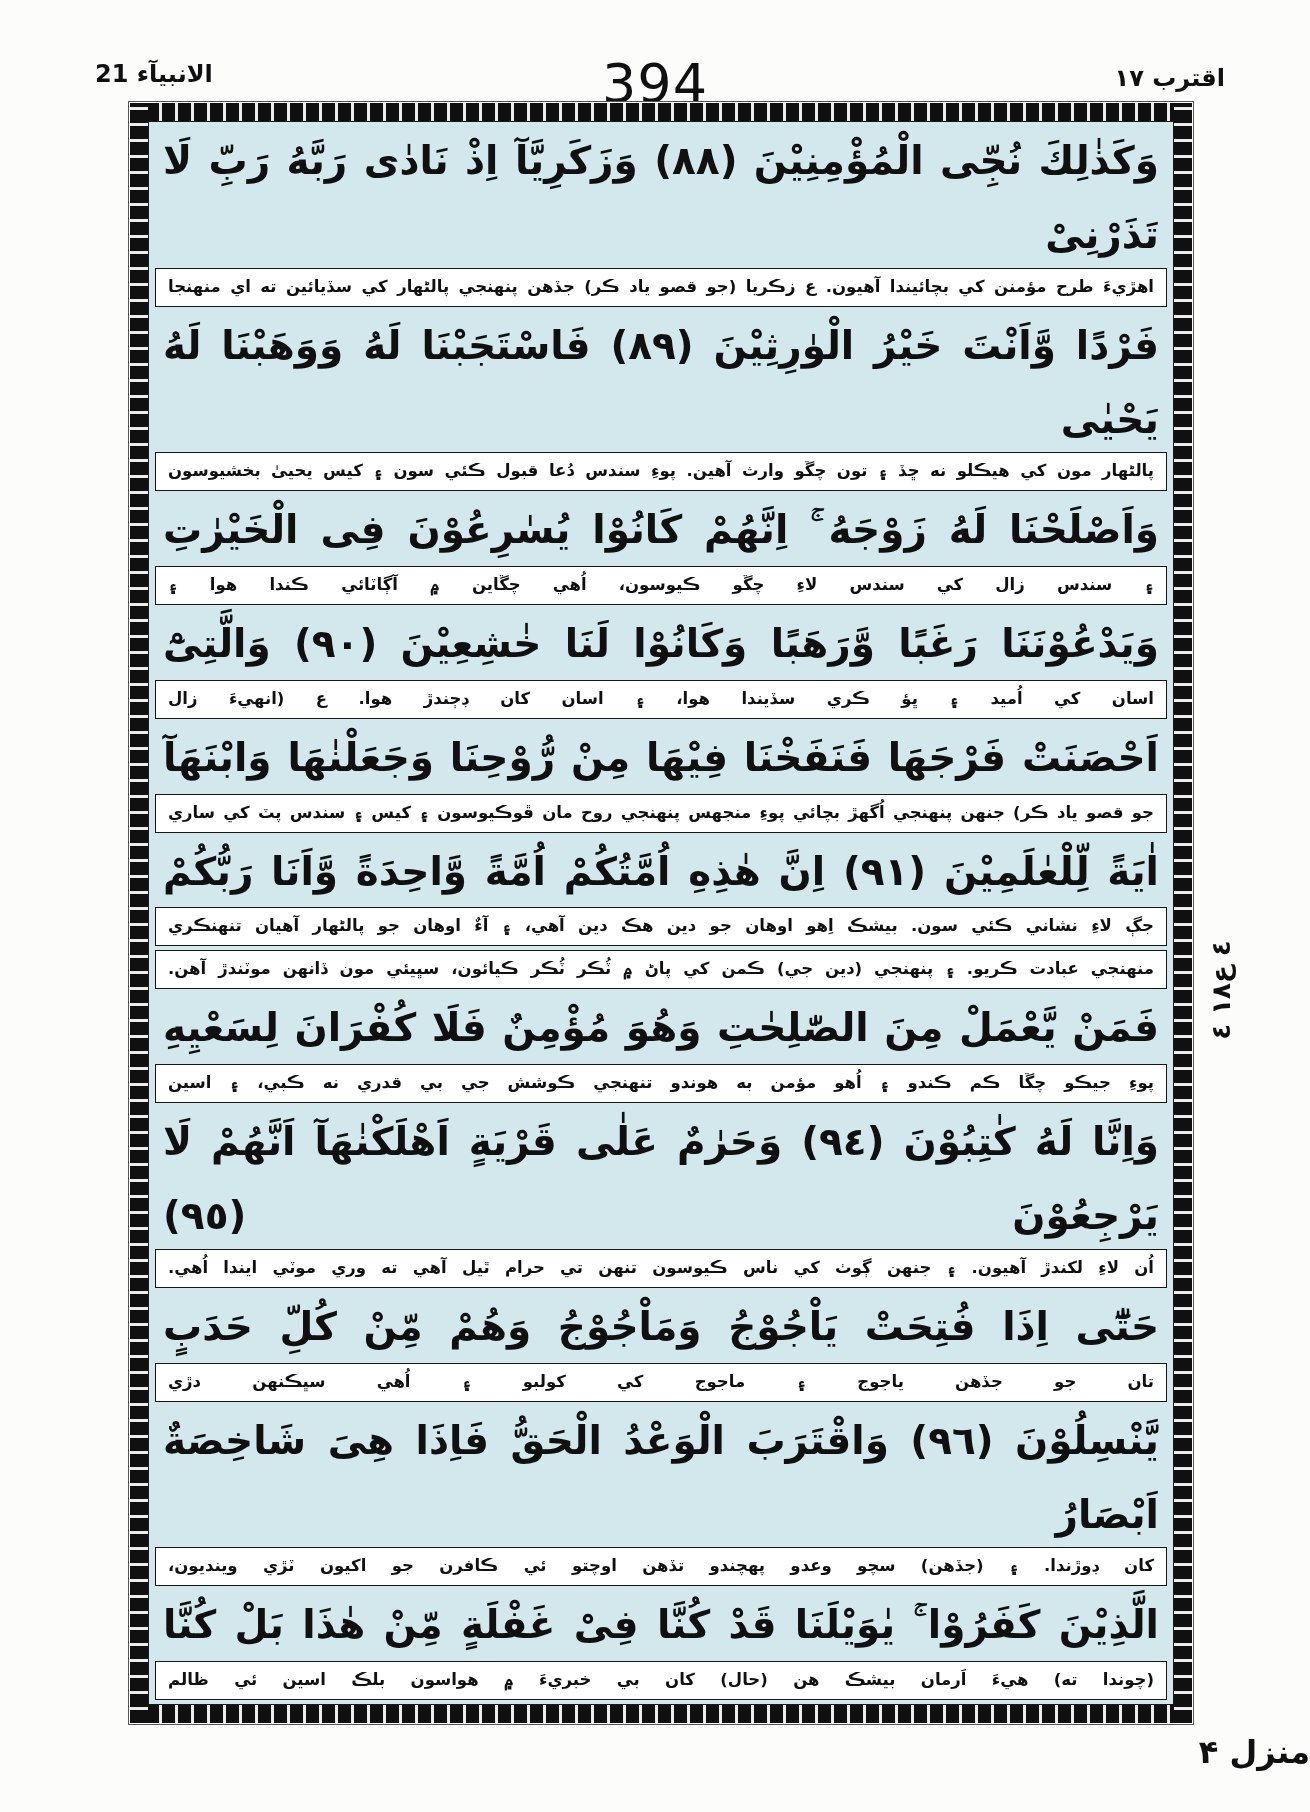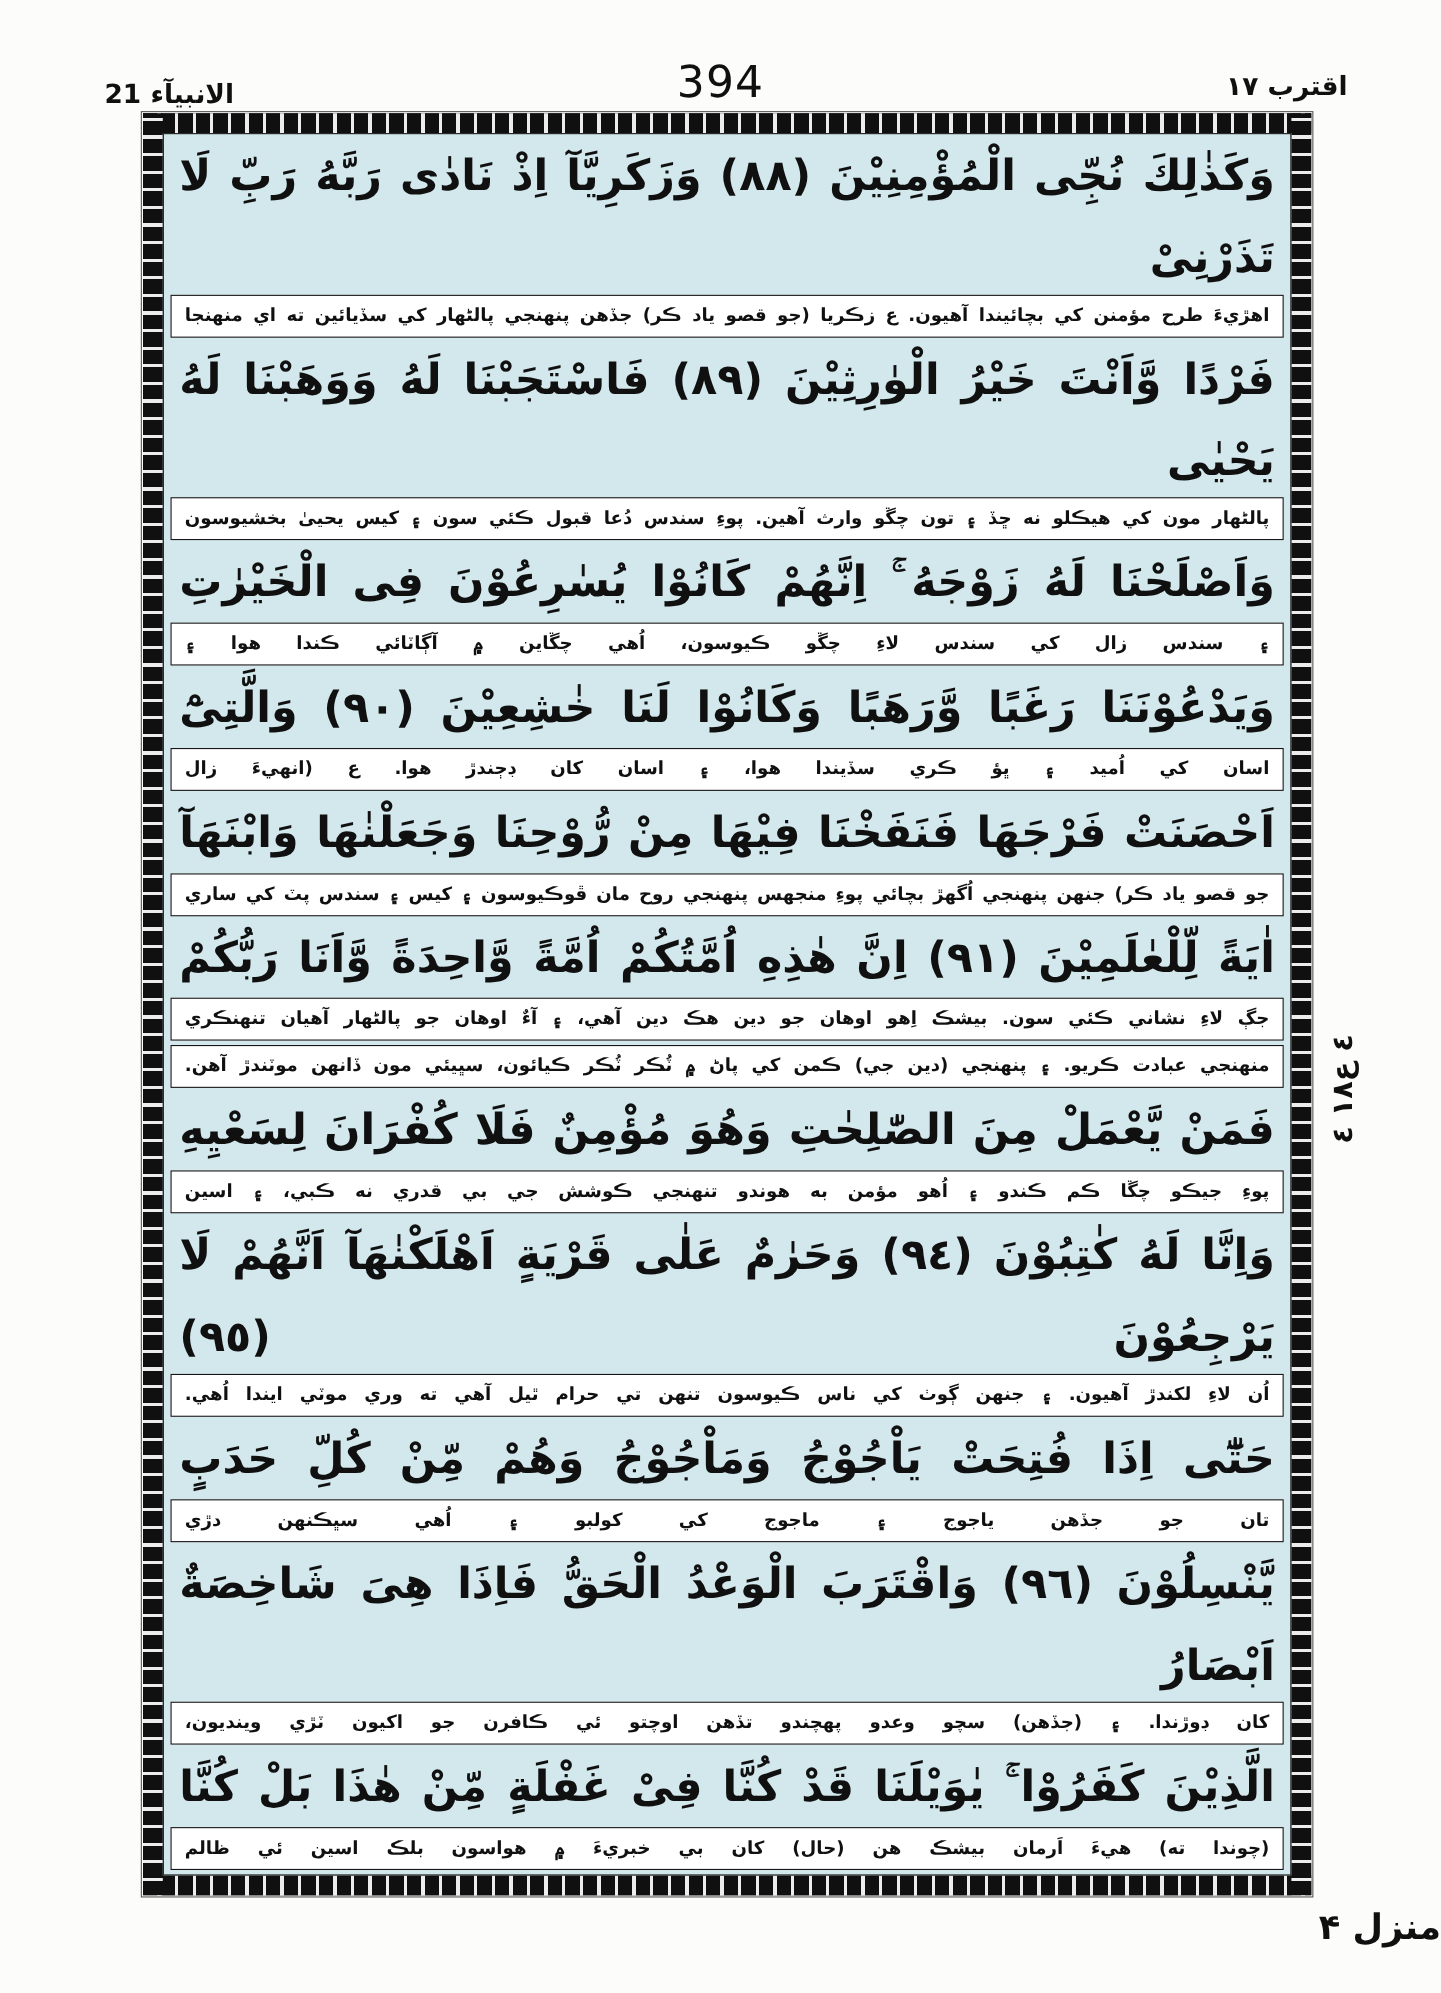--- a/index.html
+++ b/index.html
@@ -9,26 +9,26 @@
     font-family:"DejaVu Sans", sans-serif;
     color:#101010;
     position:relative;
     overflow:hidden;
   }
   
   .header{
     position:absolute;top:52px;left:0;width:1310px;height:50px;
   }
   .hdr-left{
-    position:absolute;left:95px;top:20px;
+    position:absolute;left:95px;top:8px;
     font-size:24px;direction:rtl;font-weight:bold;
   }
   .hdr-center{
     position:absolute;left:0;right:0;top:0;text-align:center;
-    font-size:40px;letter-spacing:1px;
+    font-size:54px;letter-spacing:1px;
   }
   .hdr-right{
     position:absolute;right:85px;top:12px;
     font-size:24px;direction:rtl;font-weight:bold;text-align:center;
   }
   
   .frame{
     position:absolute;left:130px;top:103px;width:1062px;height:1620px;
     background:#121212;
     box-sizing:border-box;

